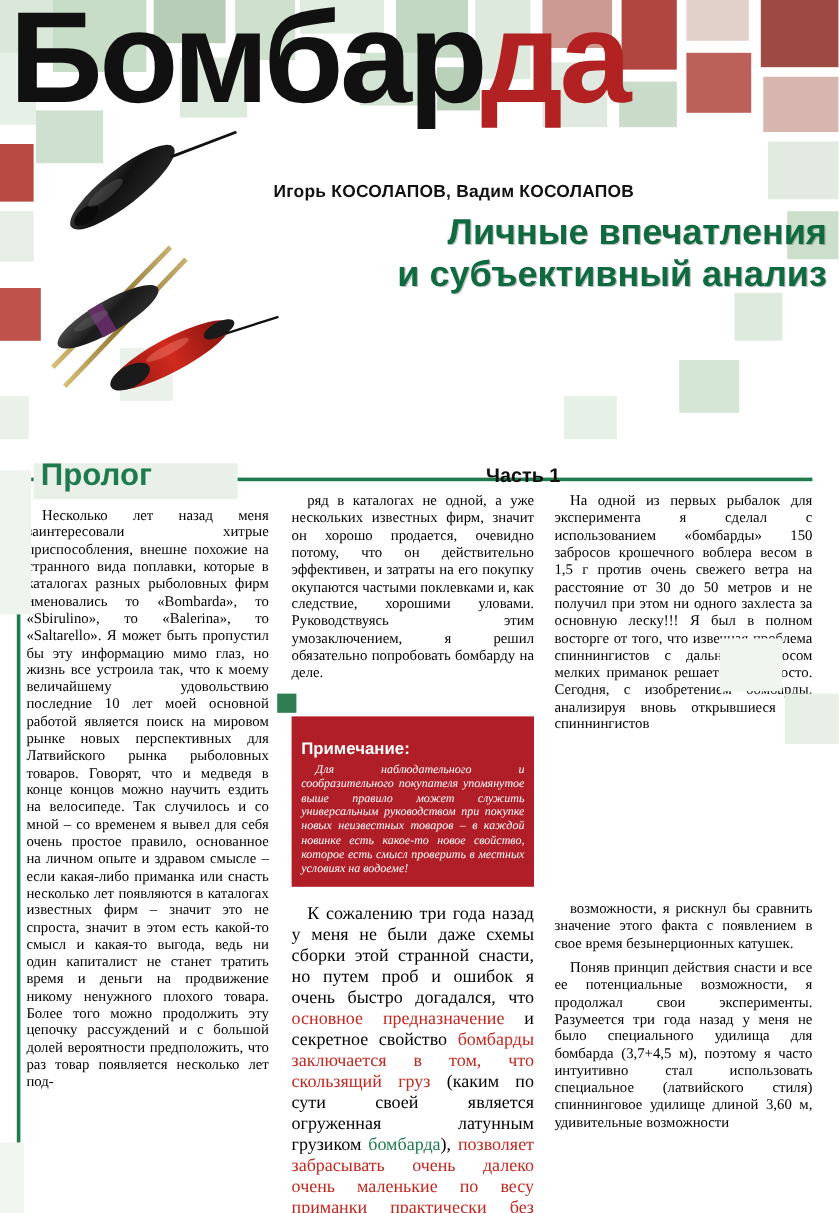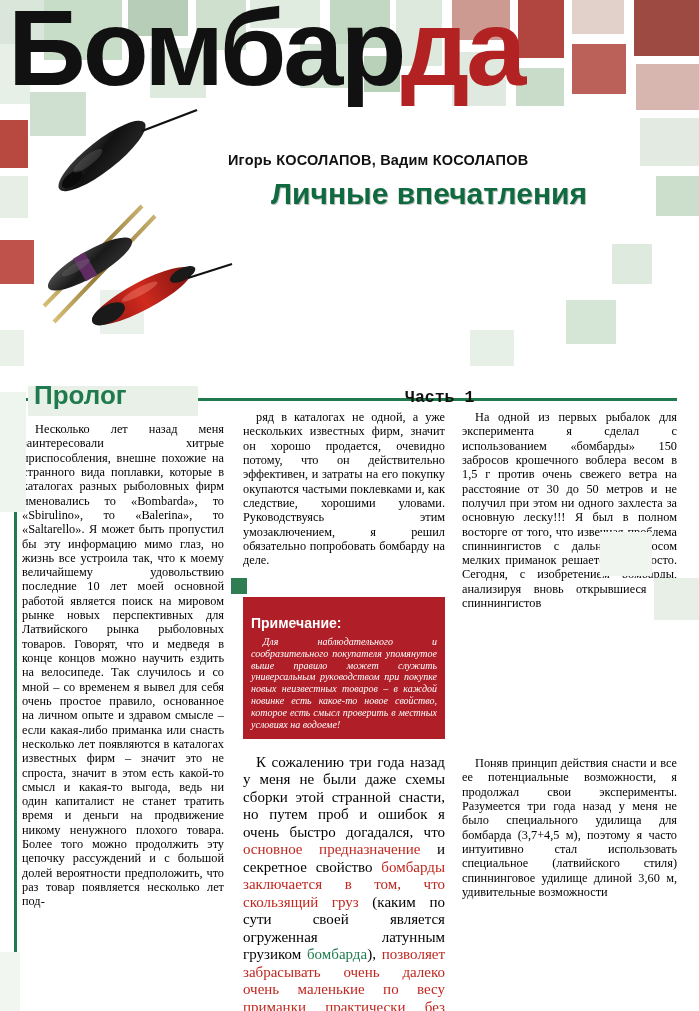--- a/index.html
+++ b/index.html
@@ -57,21 +57,21 @@
     font-size: 14.5px;
     color: #111111;
     letter-spacing: 0.2px;
     z-index: 7;
   }
   .subtitle {
     position: absolute;
     right: 10px;
     top: 176px;
     width: 520px;
-    text-align: center;
+    text-align: right;
     font-family: "Liberation Sans", sans-serif;
     font-weight: bold;
     font-size: 30px;
     line-height: 1.17;
     color: #0f6b3f;
     z-index: 7;
     text-shadow: 1px 1px 0 rgba(0,0,0,0.25);
   }
 
   
@@ -113,21 +113,21 @@
     font-family: "Liberation Sans", sans-serif;
     font-weight: bold;
     font-size: 26px;
     color: #1f7a4d;
     z-index: 4;
   }
   .part {
     position: absolute;
     left: 405px;
     top: -4px;
-    font-family: Liberation Mono, monospace;
+    font-family: Liberation Sans, sans-serif;
     font-weight: bold;
     font-size: 16.5px;
     color: #111111;
     z-index: 4;
   }
 
   .note {
     position: absolute;
     left: 243px;
     top: 205px;
@@ -265,20 +265,21 @@
         <ellipse cx="196" cy="200" rx="14" ry="6" fill="#1a1a1a"></ellipse>
         <ellipse cx="150" cy="195" rx="20" ry="4" fill="#ff9a8a" opacity="0.35"></ellipse>
       </g>
       <line x1="196" y1="182" x2="240" y2="168" stroke="#111" stroke-width="2"></line>
     </svg>
 
     <div class="authors">Игорь КОСОЛАПОВ, Вадим КОСОЛАПОВ</div>
 
     <div class="subtitle">
       <div>Личные впечатления</div>
+      <div>и субъективный анализ</div>
     </div>
   </div>
 
   <div class="body">
 
     <div class="bsq" style="left:0;top:0;width:26px;height:120px;background:#eef4ee;"></div>
     <div class="bsq" style="left:28px;top:-6px;width:170px;height:30px;background:#e8f0e8;"></div>
     <div class="bsq" style="left:600px;top:140px;width:52px;height:44px;background:#f0f5f0;"></div>
     <div class="bsq" style="left:654px;top:186px;width:45px;height:42px;background:#e7efe7;"></div>
     <div class="bsq" style="left:0;top:560px;width:20px;height:59px;background:#f1f6f1;"></div>
@@ -305,17 +306,18 @@
     </div>
 
     <div class="col2-lower">
       <p><span>К сожалению три года назад у меня не были даже схемы сборки этой странной снасти, но путем проб и ошибок я очень быстро догадался, что </span><span class="hl-red">основное предназначение</span><span> и секретное свойство </span><span class="hl-red">бомбарды заключается в том, что скользящий груз</span><span> (каким по сути своей является огруженная латунным грузиком </span><span class="hl-green">бомбарда</span><span>), </span><span class="hl-red">позволяет забрасывать очень далеко очень маленькие по весу приманки практически без риска захлестывания поводка за основную леску.</span></p>
     </div>
 
     <div class="col col3" style="top:18px;">
       <p>На одной из первых рыбалок для эксперимента я сделал с использованием «бомбарды» 150 забросов крошечного воблера весом в 1,5 г против очень свежего ветра на расстояние от 30 до 50 метров и не получил при этом ни одного захлеста за основную леску!!! Я был в полном восторге от того, что извечная проблема спиннингистов с дальним забросом мелких приманок решается так просто. Сегодня, с изобретением бомбарды, анализируя вновь открывшиеся для спиннингистов</p>
     </div>
     <div class="col col3" style="top:358px;">
+      <p>возможности, я рискнул бы сравнить значение этого факта с появлением в свое время безынерционных катушек.</p>
       <p style="margin-top:6px;">Поняв принцип действия снасти и все ее потенциальные возможности, я продолжал свои эксперименты. Разумеется три года назад у меня не было специального удилища для бомбарда (3,7+4,5 м), поэтому я часто интуитивно стал использовать специальное (латвийского стиля) спиннинговое удилище длиной 3,60 м, удивительные возможности</p>
     </div>
 
   </div>
 </div>
 
 </body></html>

